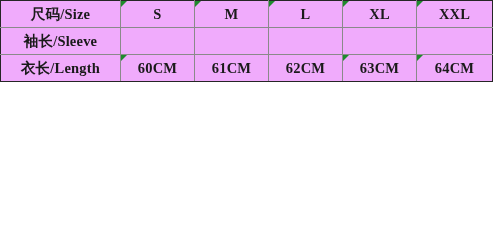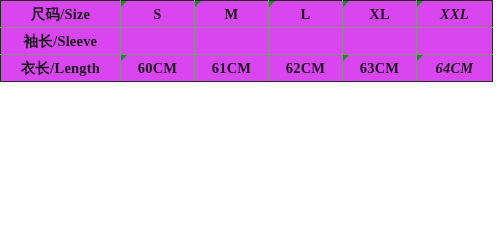--- a/index.html
+++ b/index.html
@@ -14,21 +14,21 @@
     font-family: "Liberation Serif", "DejaVu Serif", serif;
   }
 
   #size-chart {
     position: absolute;
     left: 0px;
     top: 0px;
     width: 492px;
     border-collapse: collapse;
     table-layout: fixed;
-    background: #d946ef;
+    background: #f0abfc;
   }
 
   #size-chart td {
     border: 1px solid #8a8a8a;
     height: 26px;
     padding: 0 4px;
     font-size: 14.5px;
     font-weight: bold;
     color: #1a1a1a;
     text-align: center;
@@ -36,21 +36,21 @@
     position: relative;
     white-space: nowrap;
     overflow: hidden;
     letter-spacing: 0.2px;
   }
 
   
   #size-chart tr:first-child td { border-top-color: #262626; }
   #size-chart tr:last-child  td { border-bottom-color: #262626; }
   #size-chart td:first-child     { border-left-color: #262626; }
-  #size-chart td:last-child      { border-right-color: #262626; font-style: italic; }
+  #size-chart td:last-child      { border-right-color: #262626; }
 
   td.label-cell {
     text-align: left;
     padding-left: 5px;
     letter-spacing: 0px;
   }
 
   
   col.c-label { width: 120px; }
   col.c-val   { width: 74px;  }

